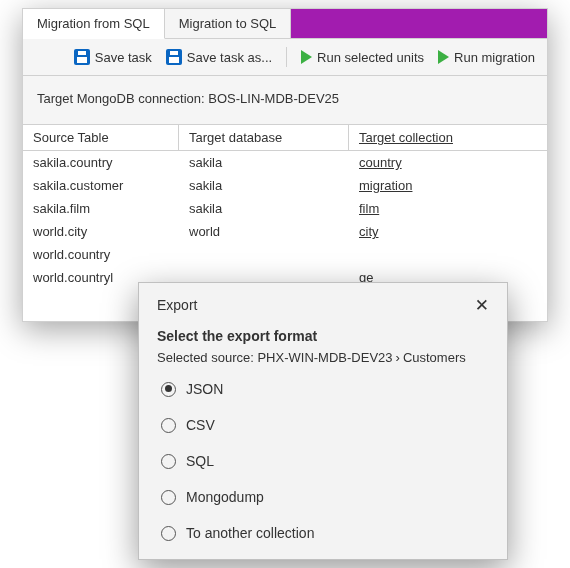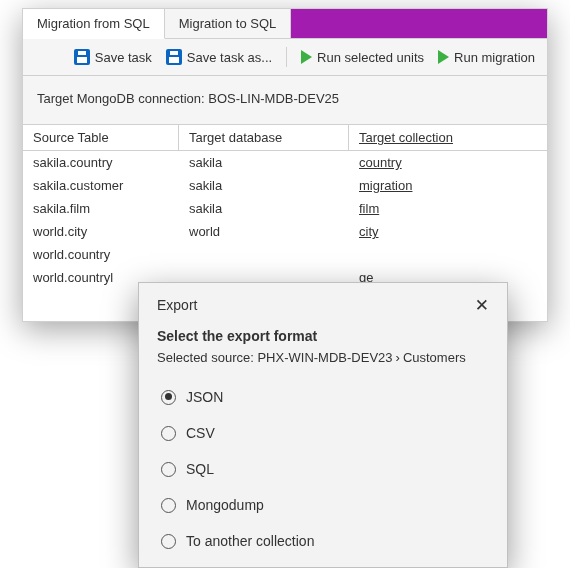--- a/index.html
+++ b/index.html
@@ -152,21 +152,21 @@
     line-height: 1;
     color: #333;
   }
   .dialog-subtitle {
     font-weight: 600;
     font-size: 14px;
     margin-bottom: 6px;
   }
   .dialog-source {
     font-size: 13px;
-    margin-bottom: 24px;
+    margin-bottom: 16px;
     color: #333;
   }
   .radio-list {
     display: flex;
     flex-direction: column;
     gap: 20px;
     padding-left: 4px;
   }
   .radio-item {
     display: flex;

